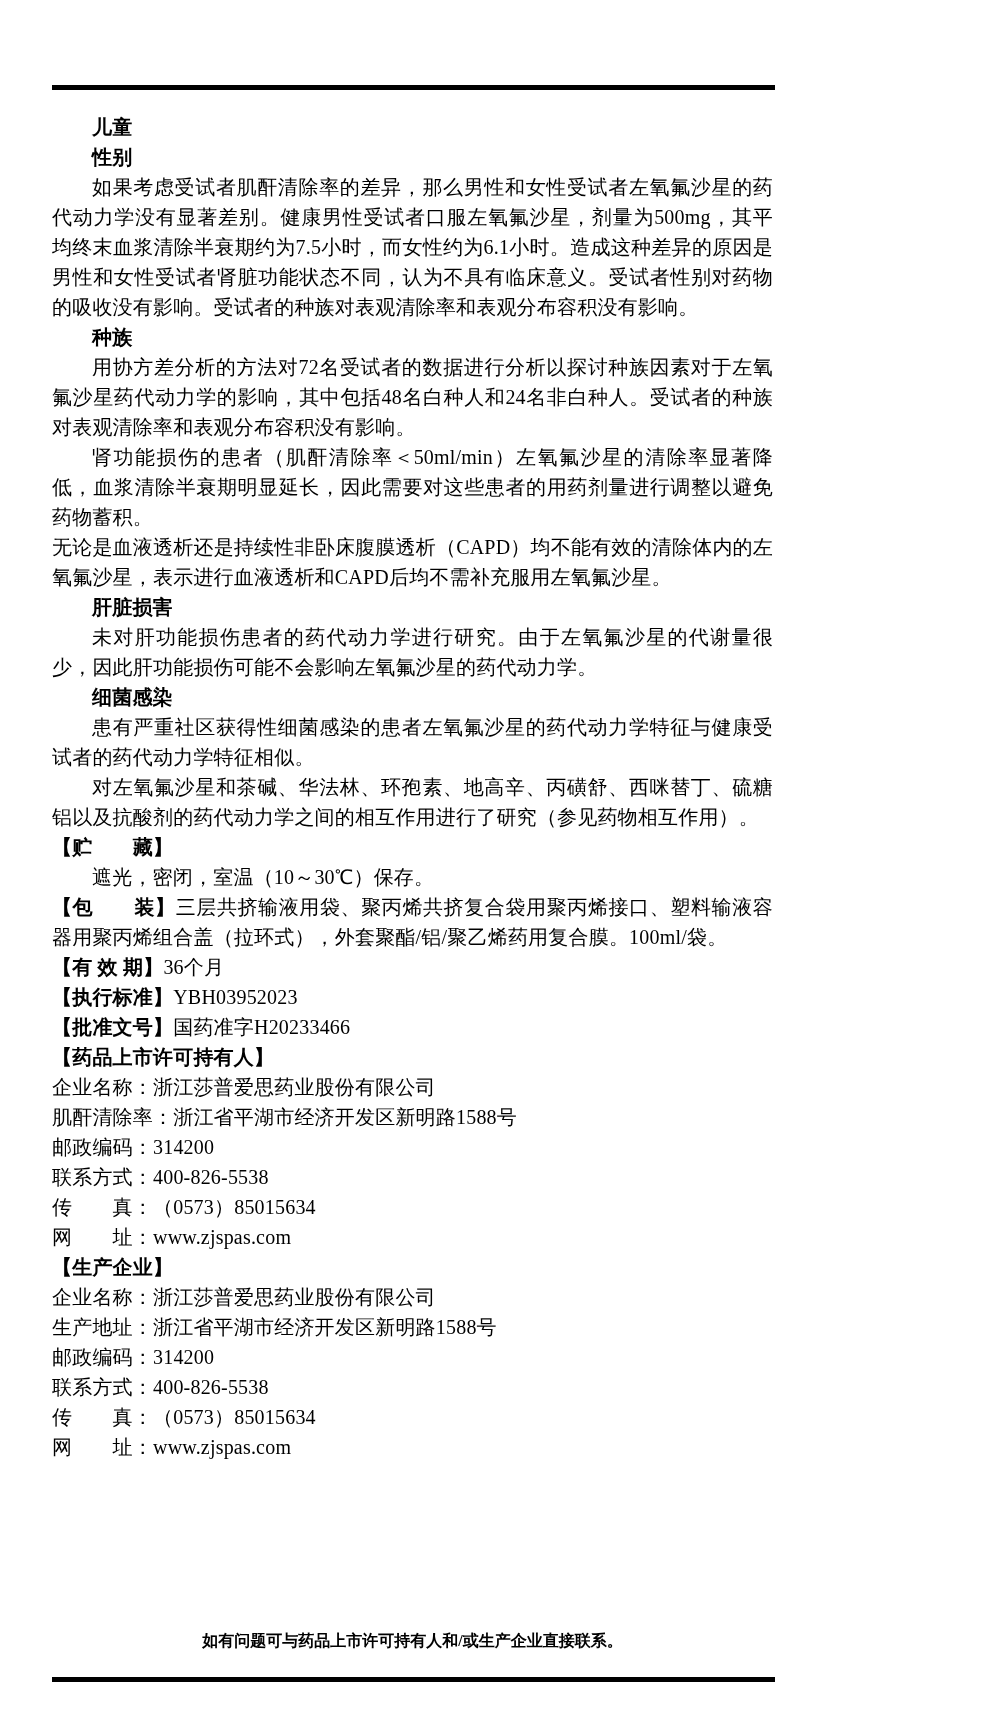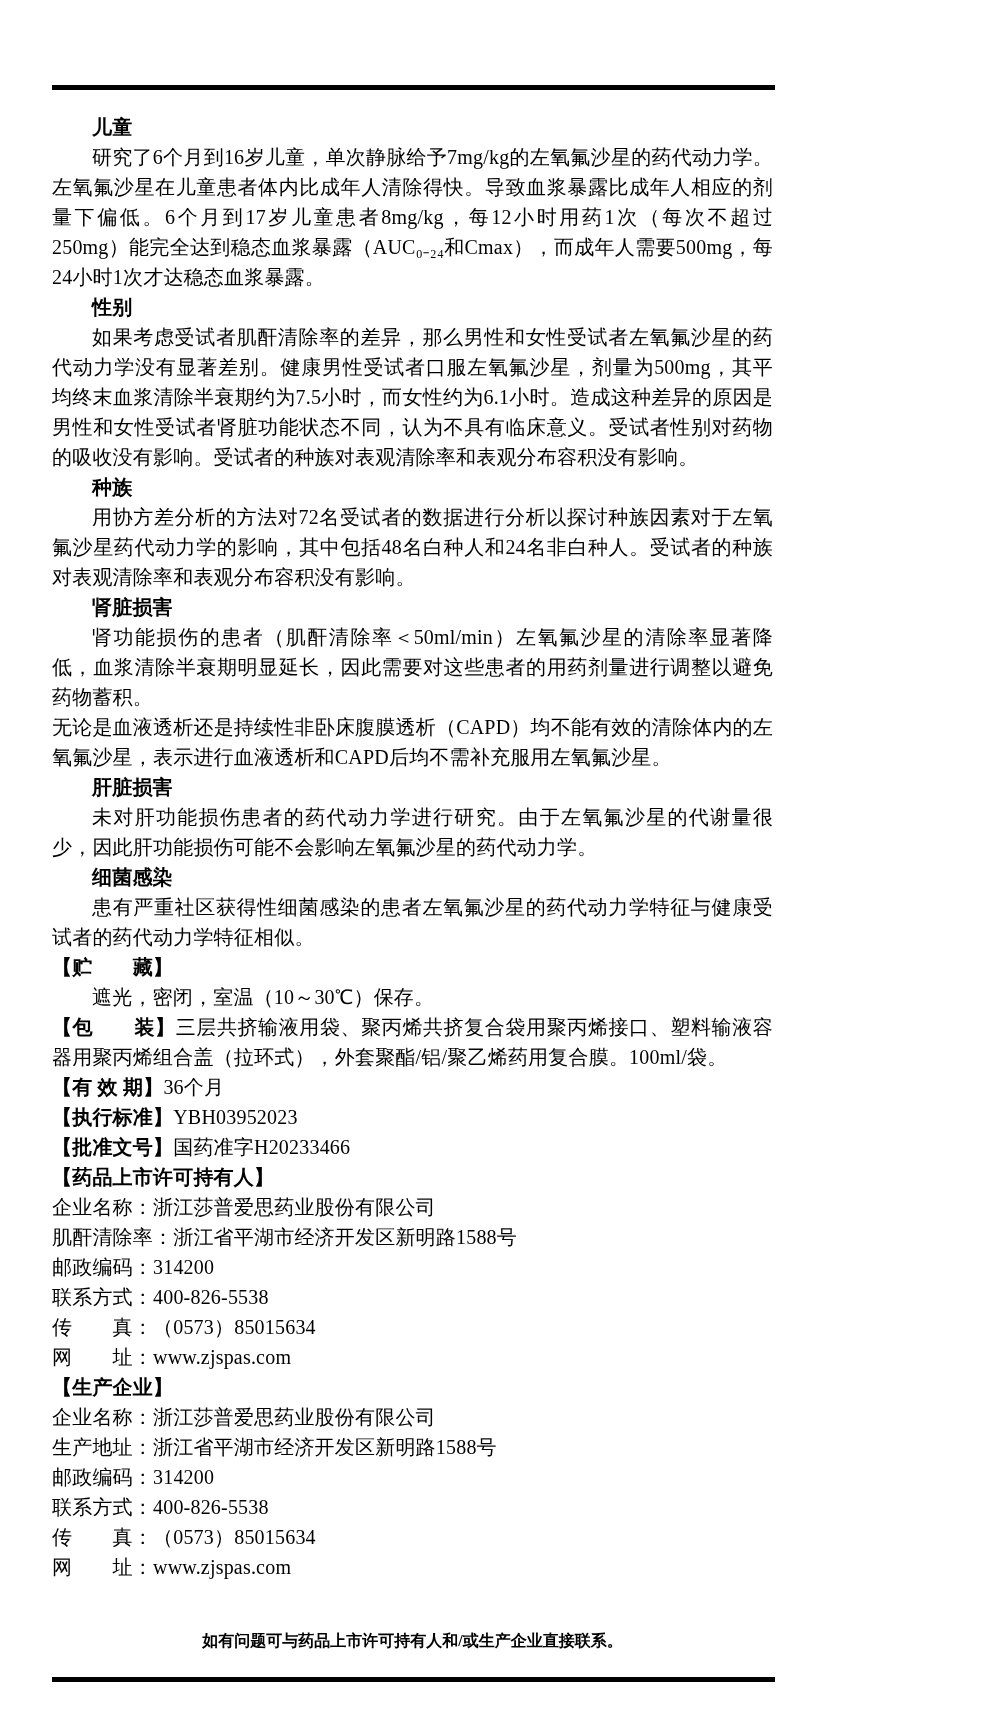--- a/index.html
+++ b/index.html
@@ -38,32 +38,31 @@
   }
 </style>
 </head>
 <body>
 
 <div class="page">
   <div class="rule rule-top"></div>
 
   <div class="doc-content" id="doc-content">
       <p class="heading">儿童</p>
-      <p class="para indent">研究了6个月到16岁儿童，单次静脉给予7mg/kg的左氧氟沙星的药代动力学。左氧氟沙星在儿童患者体内比成年人清除得快。导致血浆暴露比成年人相应的剂量下偏低。6个月到17岁儿童患者8mg/kg，每12小时用药1次（每次不超过250mg）能完全达到稳态血浆暴露（AUC₀₋₂₄和Cmax），而成年人需要500mg，每24小时1次才达稳态血浆暴露。</p>
       <p class="heading">性别</p>
       <p class="para indent">如果考虑受试者肌酐清除率的差异，那么男性和女性受试者左氧氟沙星的药代动力学没有显著差别。健康男性受试者口服左氧氟沙星，剂量为500mg，其平均终末血浆清除半衰期约为7.5小时，而女性约为6.1小时。造成这种差异的原因是男性和女性受试者肾脏功能状态不同，认为不具有临床意义。受试者性别对药物的吸收没有影响。受试者的种族对表观清除率和表观分布容积没有影响。</p>
       <p class="heading">种族</p>
       <p class="para indent">用协方差分析的方法对72名受试者的数据进行分析以探讨种族因素对于左氧氟沙星药代动力学的影响，其中包括48名白种人和24名非白种人。受试者的种族对表观清除率和表观分布容积没有影响。</p>
-      <p class="heading">肾脏损害</p>
       <p class="para indent">肾功能损伤的患者（肌酐清除率＜50ml/min）左氧氟沙星的清除率显著降低，血浆清除半衰期明显延长，因此需要对这些患者的用药剂量进行调整以避免药物蓄积。</p>
       <p class="para">无论是血液透析还是持续性非卧床腹膜透析（CAPD）均不能有效的清除体内的左氧氟沙星，表示进行血液透析和CAPD后均不需补充服用左氧氟沙星。</p>
       <p class="heading">肝脏损害</p>
       <p class="para indent">未对肝功能损伤患者的药代动力学进行研究。由于左氧氟沙星的代谢量很少，因此肝功能损伤可能不会影响左氧氟沙星的药代动力学。</p>
       <p class="heading">细菌感染</p>
       <p class="para indent">患有严重社区获得性细菌感染的患者左氧氟沙星的药代动力学特征与健康受试者的药代动力学特征相似。</p>
+      <p class="para indent">对左氧氟沙星和茶碱、华法林、环孢素、地高辛、丙磺舒、西咪替丁、硫糖铝以及抗酸剂的药代动力学之间的相互作用进行了研究（参见药物相互作用）。</p>
       <p class="entry"><span class="lbl">【贮　　藏】</span></p>
       <p class="para indent">遮光，密闭，室温（10～30℃）保存。</p>
       <p class="entry"><span class="lbl">【包　　装】</span><span>三层共挤输液用袋、聚丙烯共挤复合袋用聚丙烯接口、塑料输液容器用聚丙烯组合盖（拉环式），外套聚酯/铝/聚乙烯药用复合膜。100ml/袋。</span></p>
       <p class="entry"><span class="lbl">【有 效 期】</span><span>36个月</span></p>
       <p class="entry"><span class="lbl">【执行标准】</span><span>YBH03952023</span></p>
       <p class="entry"><span class="lbl">【批准文号】</span><span>国药准字H20233466</span></p>
       <p class="entry"><span class="lbl">【药品上市许可持有人】</span></p>
       <p class="line">企业名称：浙江莎普爱思药业股份有限公司</p>
       <p class="line">肌酐清除率：浙江省平湖市经济开发区新明路1588号</p>
       <p class="line">邮政编码：314200</p>

